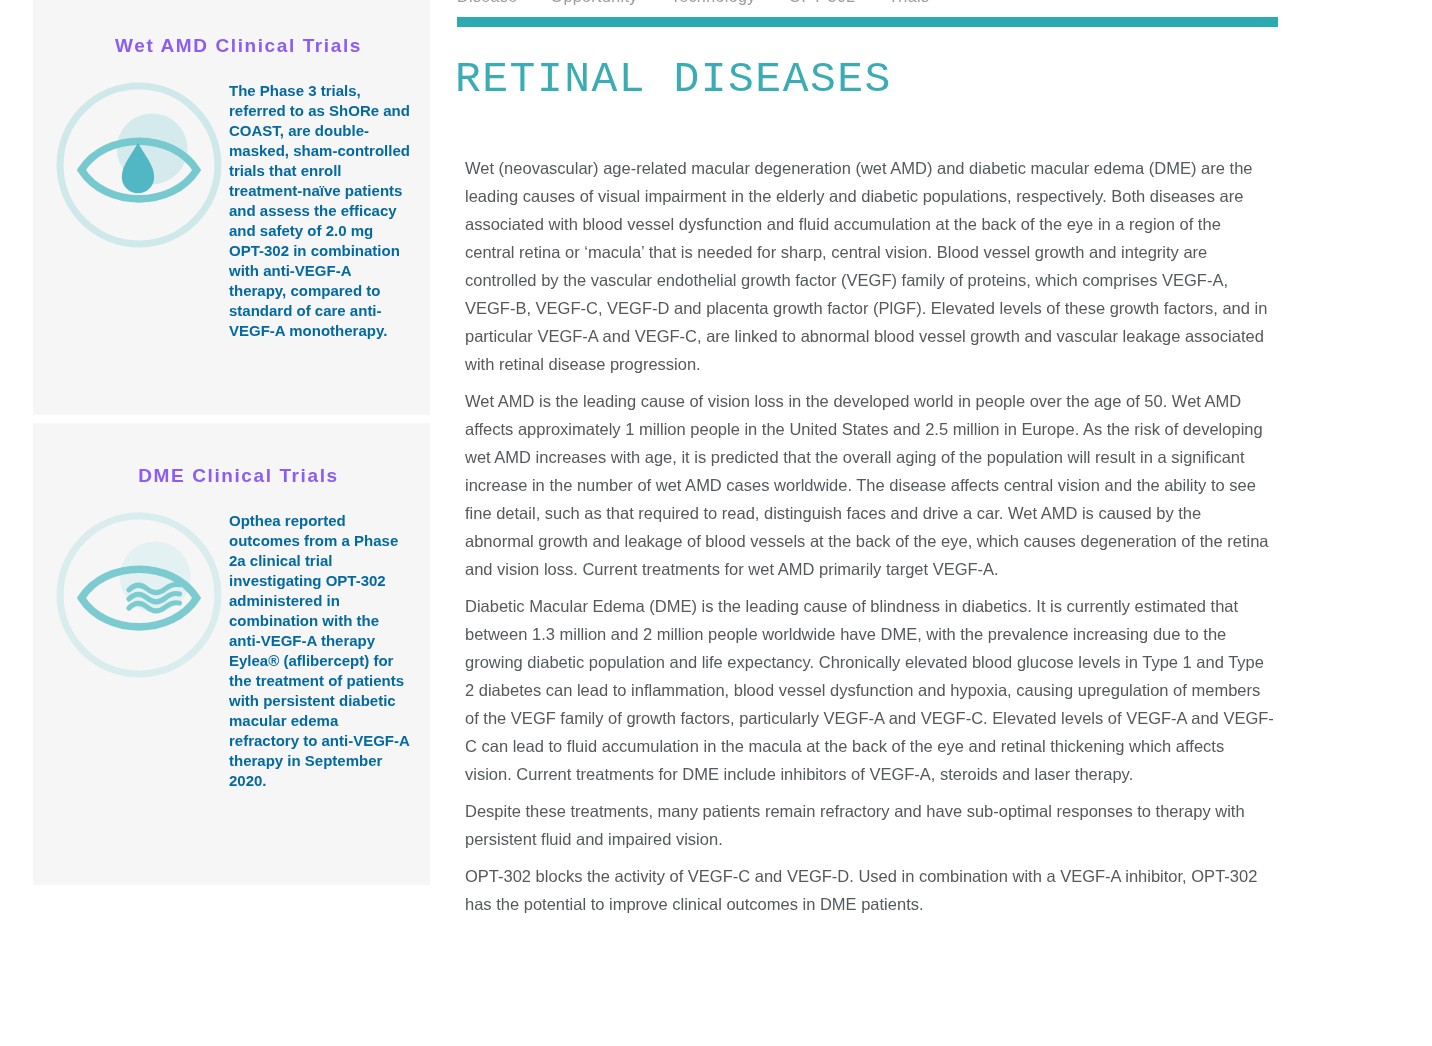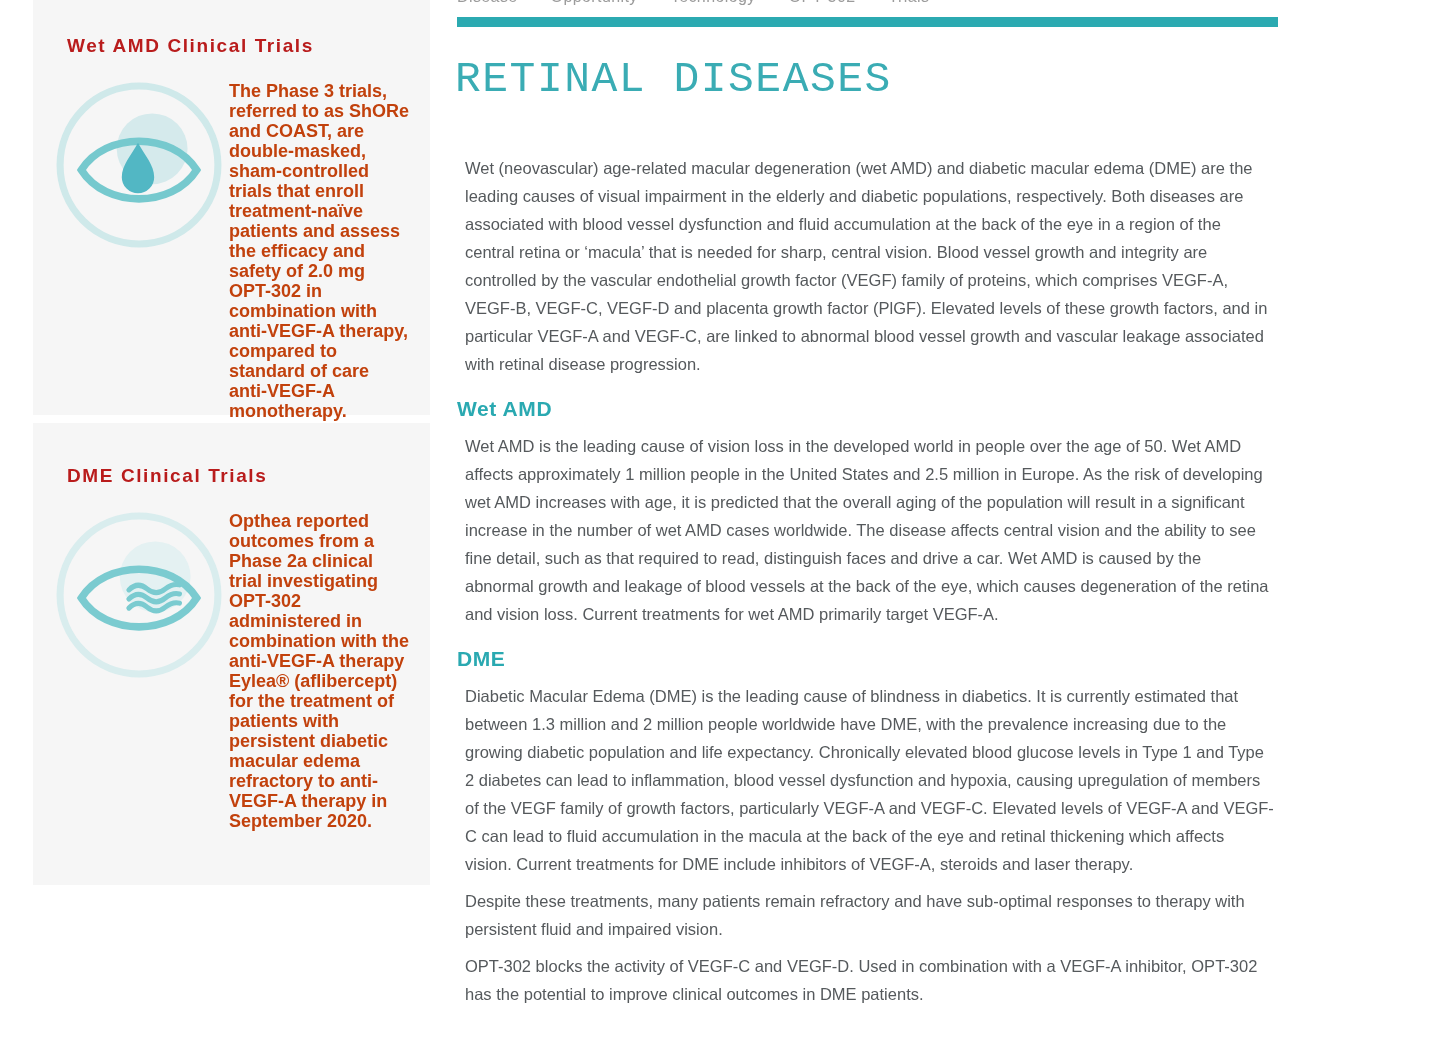--- a/index.html
+++ b/index.html
@@ -10,28 +10,29 @@
     -webkit-font-smoothing:antialiased;
   }
   
   .card{
     position:absolute;left:33px;width:397px;background:#f6f6f6;
     box-sizing:border-box;padding:35px 20px 0 34px;
   }
   .card.card-1{top:-20px;height:435px;padding-top:55px;}
   .card.card-2{top:423px;height:462px;padding-top:42px;}
   .card-title{
-    color:#b91c1c;font-size:19px;font-weight:bold;letter-spacing:1.6px;
+    color:#8b5cf6;font-size:19px;font-weight:bold;letter-spacing:1.6px;
     margin:0 0 18px 0;
+    text-align:center;
   }
   .card-row{display:flex;align-items:flex-start;margin-top:22px;}
   .card-icon{width:172px;height:172px;flex:0 0 172px;margin-left:-14px;}
   .card-text{
     width:196px;margin-left:4px;margin-top:2px;
-    color:#c2410c;font-size:18px;line-height:20px;font-weight:bold;
+    color:#0369a1;font-size:15px;line-height:20px;font-weight:bold;
   }
   
   .nav{
     position:absolute;left:457px;top:0;width:823px;height:9px;overflow:hidden;
   }
   .nav-inner{
     position:absolute;top:-12px;left:0;display:flex;gap:33px;
     color:#9b9b9b;font-size:16px;letter-spacing:.4px;white-space:nowrap;
   }
   .nav-item{cursor:pointer;}
@@ -107,22 +108,20 @@
     </div>
   </nav>
 
   <div class="accent-bar"></div>
 
   <h1 class="page-title">RETINAL DISEASES</h1>
 
   <div class="main-body">
     <p>Wet (neovascular) age-related macular degeneration (wet AMD) and diabetic macular edema (DME) are the leading causes of visual impairment in the elderly and diabetic populations, respectively. Both diseases are associated with blood vessel dysfunction and fluid accumulation at the back of the eye in a region of the central retina or ‘macula’ that is needed for sharp, central vision. Blood vessel growth and integrity are controlled by the vascular endothelial growth factor (VEGF) family of proteins, which comprises VEGF-A, VEGF-B, VEGF-C, VEGF-D and placenta growth factor (PlGF). Elevated levels of these growth factors, and in particular VEGF-A and VEGF-C, are linked to abnormal blood vessel growth and vascular leakage associated with retinal disease progression.</p>
 
-    <h2 class="section-heading first">Wet AMD</h2>
     <p>Wet AMD is the leading cause of vision loss in the developed world in people over the age of 50. Wet AMD affects approximately 1 million people in the United States and 2.5 million in Europe. As the risk of developing wet AMD increases with age, it is predicted that the overall aging of the population will result in a significant increase in the number of wet AMD cases worldwide. The disease affects central vision and the ability to see fine detail, such as that required to read, distinguish faces and drive a car. Wet AMD is caused by the abnormal growth and leakage of blood vessels at the back of the eye, which causes degeneration of the retina and vision loss. Current treatments for wet AMD primarily target VEGF-A.</p>
 
-    <h2 class="section-heading">DME</h2>
     <p>Diabetic Macular Edema (DME) is the leading cause of blindness in diabetics. It is currently estimated that between 1.3 million and 2 million people worldwide have DME, with the prevalence increasing due to the growing diabetic population and life expectancy. Chronically elevated blood glucose levels in Type 1 and Type 2 diabetes can lead to inflammation, blood vessel dysfunction and hypoxia, causing upregulation of members of the VEGF family of growth factors, particularly VEGF-A and VEGF-C. Elevated levels of VEGF-A and VEGF-C can lead to fluid accumulation in the macula at the back of the eye and retinal thickening which affects vision. Current treatments for DME include inhibitors of VEGF-A, steroids and laser therapy.</p>
     <p>Despite these treatments, many patients remain refractory and have sub-optimal responses to therapy with persistent fluid and impaired vision.</p>
     <p>OPT-302 blocks the activity of VEGF-C and VEGF-D. Used in combination with a VEGF-A inhibitor, OPT-302 has the potential to improve clinical outcomes in DME patients.</p>
   </div>
 
 </main>
 
 </body></html>

